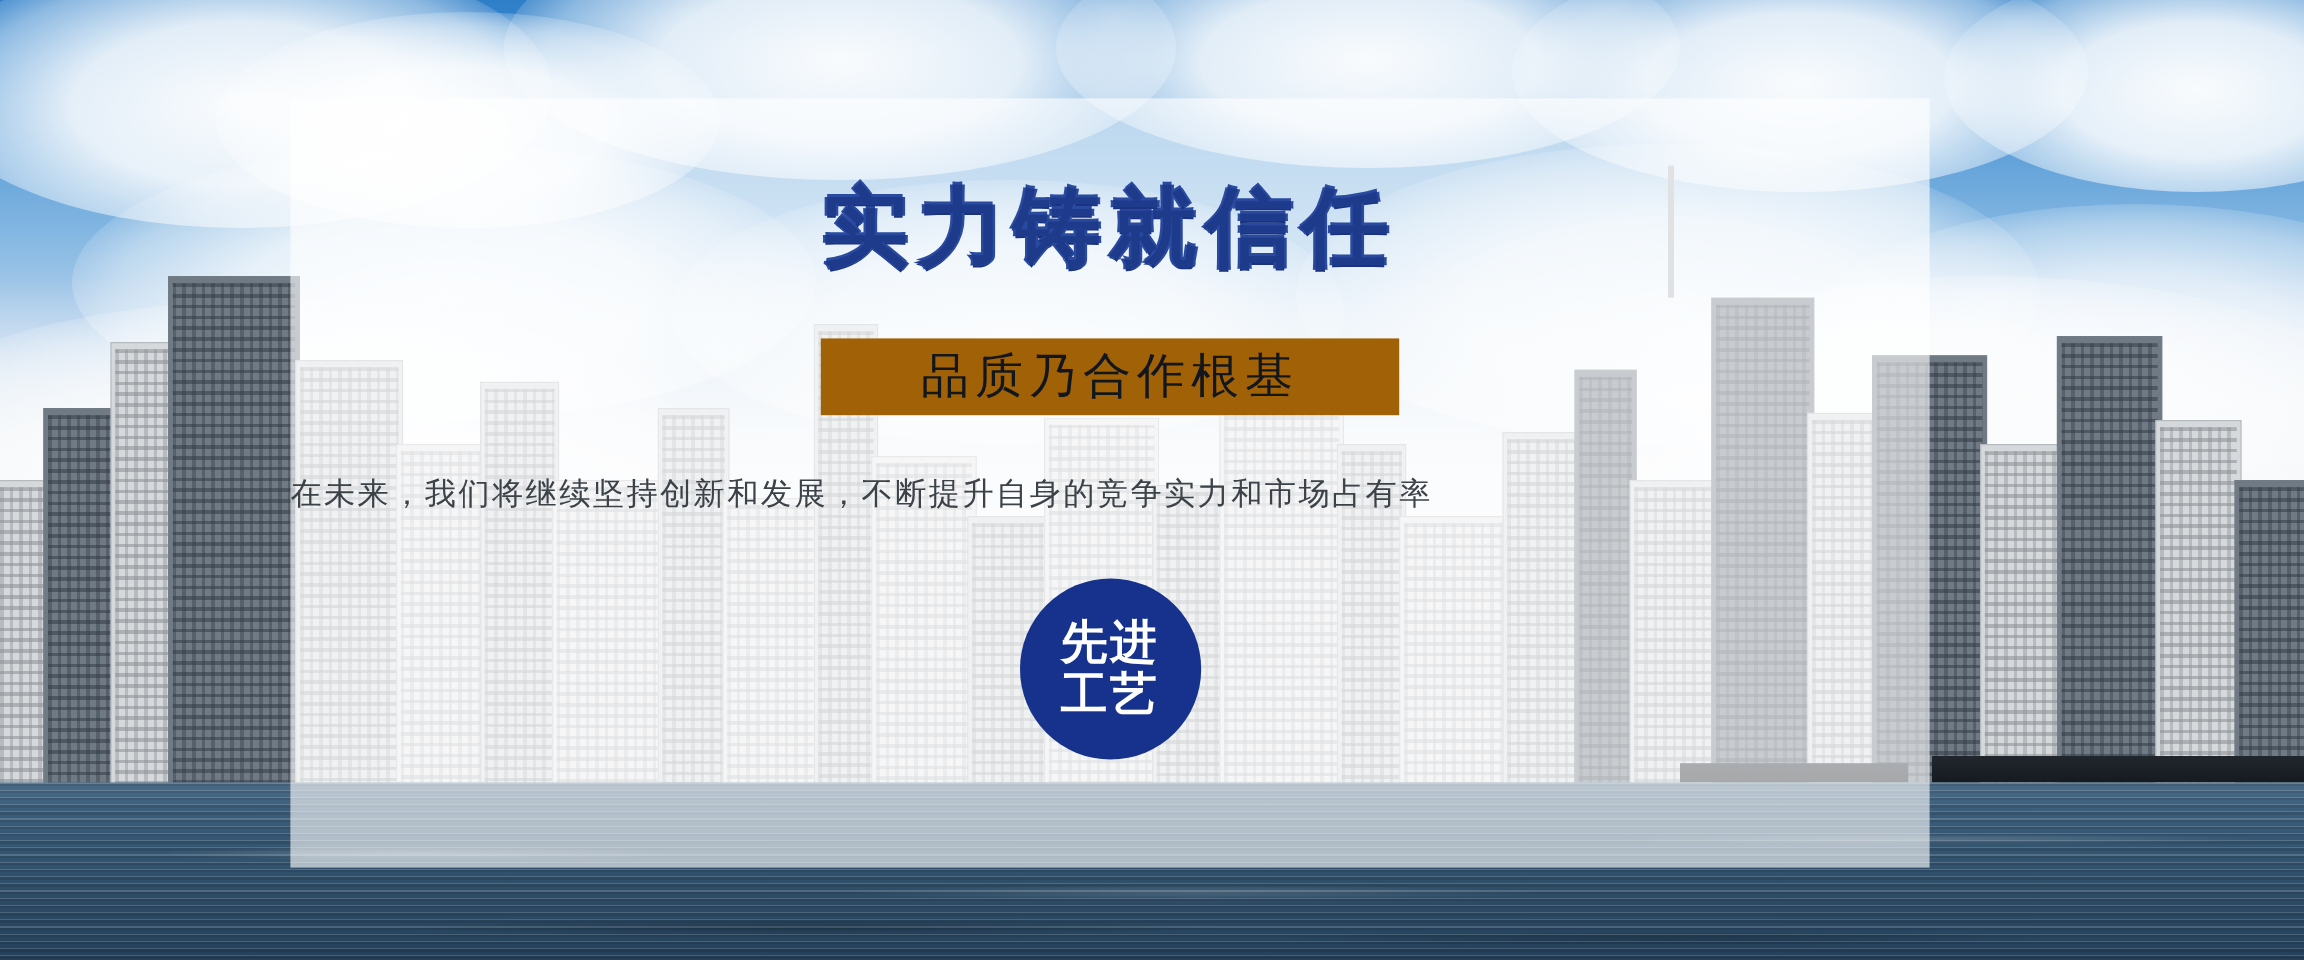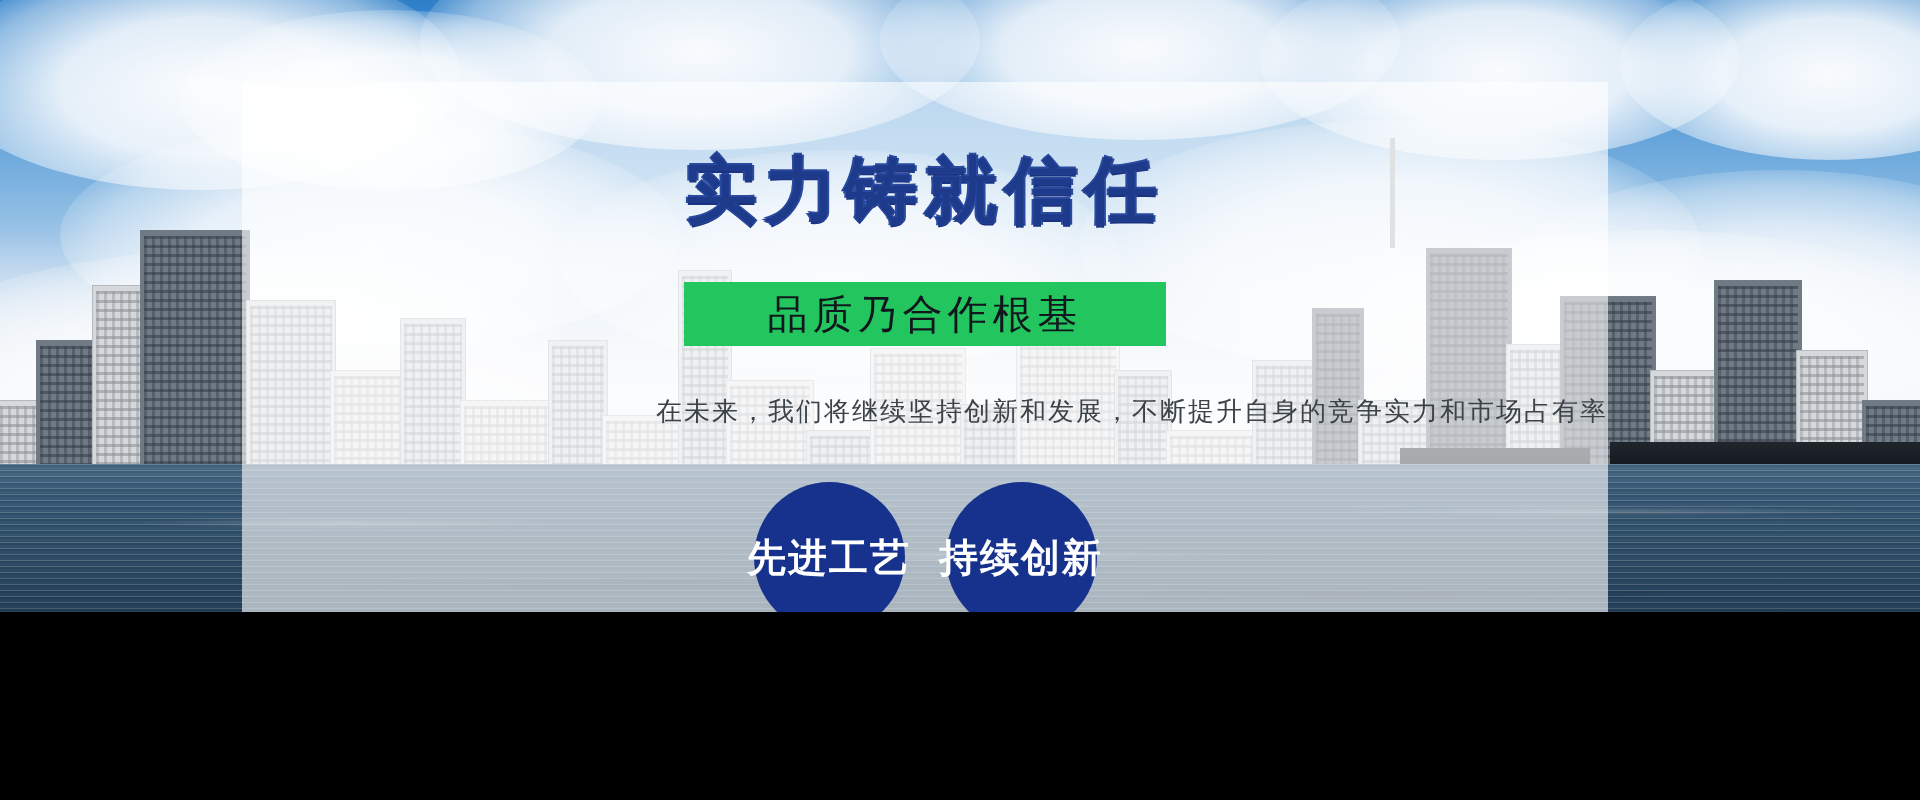--- a/index.html
+++ b/index.html
@@ -4,22 +4,23 @@
 <style>
   * { margin:0; padding:0; box-sizing:border-box; }
   html, body {
     width:1920px; height:800px; overflow:hidden;
     font-family:"Liberation Sans","DejaVu Sans",sans-serif;
     background:#000;
   }
 
   .banner {
     position:relative;
-    width:1920px; height:612px;
+    width:1920px; height:800px;
     overflow:hidden;
+    font-family:Liberation Serif, serif;
   }
 
   
   .sky {
     position:absolute; left:0; top:0; width:1920px; height:660px;
     background:
       linear-gradient(180deg,
         #2f7fc8 0%,
         #3d8bd0 8%,
         #5b9ed8 18%,
@@ -125,55 +126,55 @@
        0 2px 0 #1a3280, 0 -2px 0 #2a4aa0;
     line-height:1;
     white-space:nowrap;
   }
 
   .subtitle-bar {
     position:absolute;
     left:50%; transform:translateX(-50%);
     top:200px;
     width:482px; height:64px;
-    background:#22c55e;
+    background:#a16207;
     display:flex; align-items:center; justify-content:center;
   }
   .subtitle-text {
     font-size:40px;
     letter-spacing:5px;
     color:#12161d;
     line-height:1;
     white-space:nowrap;
   }
 
   .desc {
     position:absolute;
     left:0; right:0; top:313px;
-    text-align:right;
+    text-align:left;
     font-size:26px;
     letter-spacing:2px;
     color:#3b4248;
     line-height:1.3;
     white-space:nowrap;
   }
 
   .circles {
     position:absolute;
     left:0; right:0; top:400px;
     display:flex;
     justify-content:center;
     gap:41px;
   }
   .circle {
     width:151px; height:151px;
     border-radius:50%;
     background:#16328c;
     display:flex;
-    flex-direction:row;
+    flex-direction:column;
     align-items:center;
     justify-content:center;
     color:#ffffff;
   }
   .circle span {
     font-size:39px;
     font-weight:bold;
     letter-spacing:2px;
     line-height:1.12;
     white-space:nowrap;
@@ -247,22 +248,18 @@
         <div class="subtitle-text">品质乃合作根基</div>
       </div>
 
       <div class="desc">在未来，我们将继续坚持创新和发展，不断提升自身的竞争实力和市场占有率</div>
 
       <div class="circles">
         <div class="circle">
           <span>先进</span>
           <span>工艺</span>
         </div>
-        <div class="circle">
-          <span>持续</span>
-          <span>创新</span>
-        </div>
       </div>
 
     </div>
   </div>
 
 </div>
 
 </body></html>

